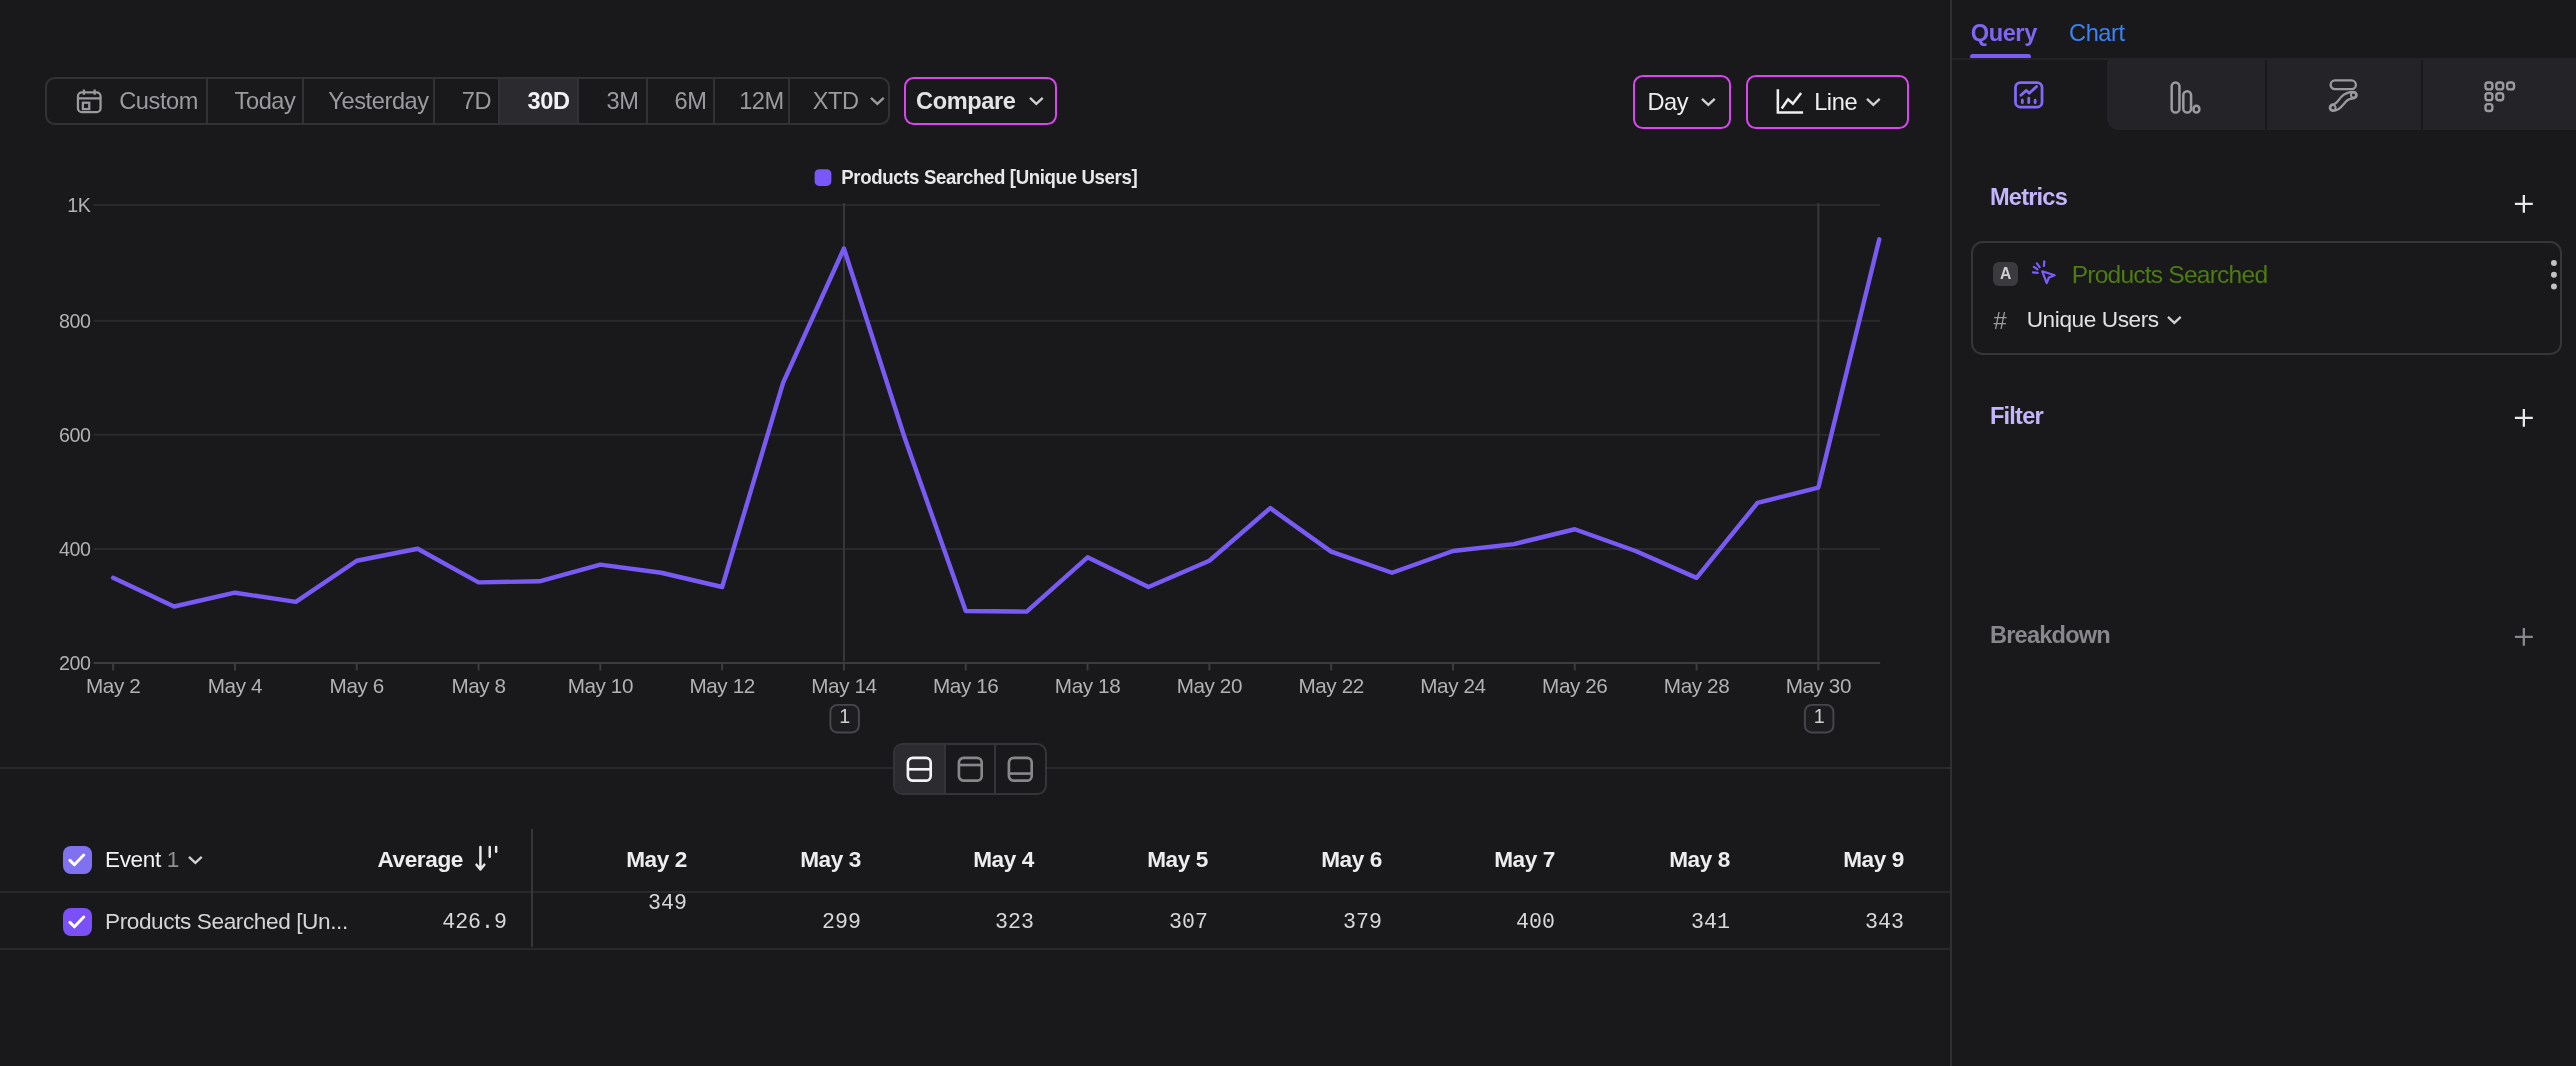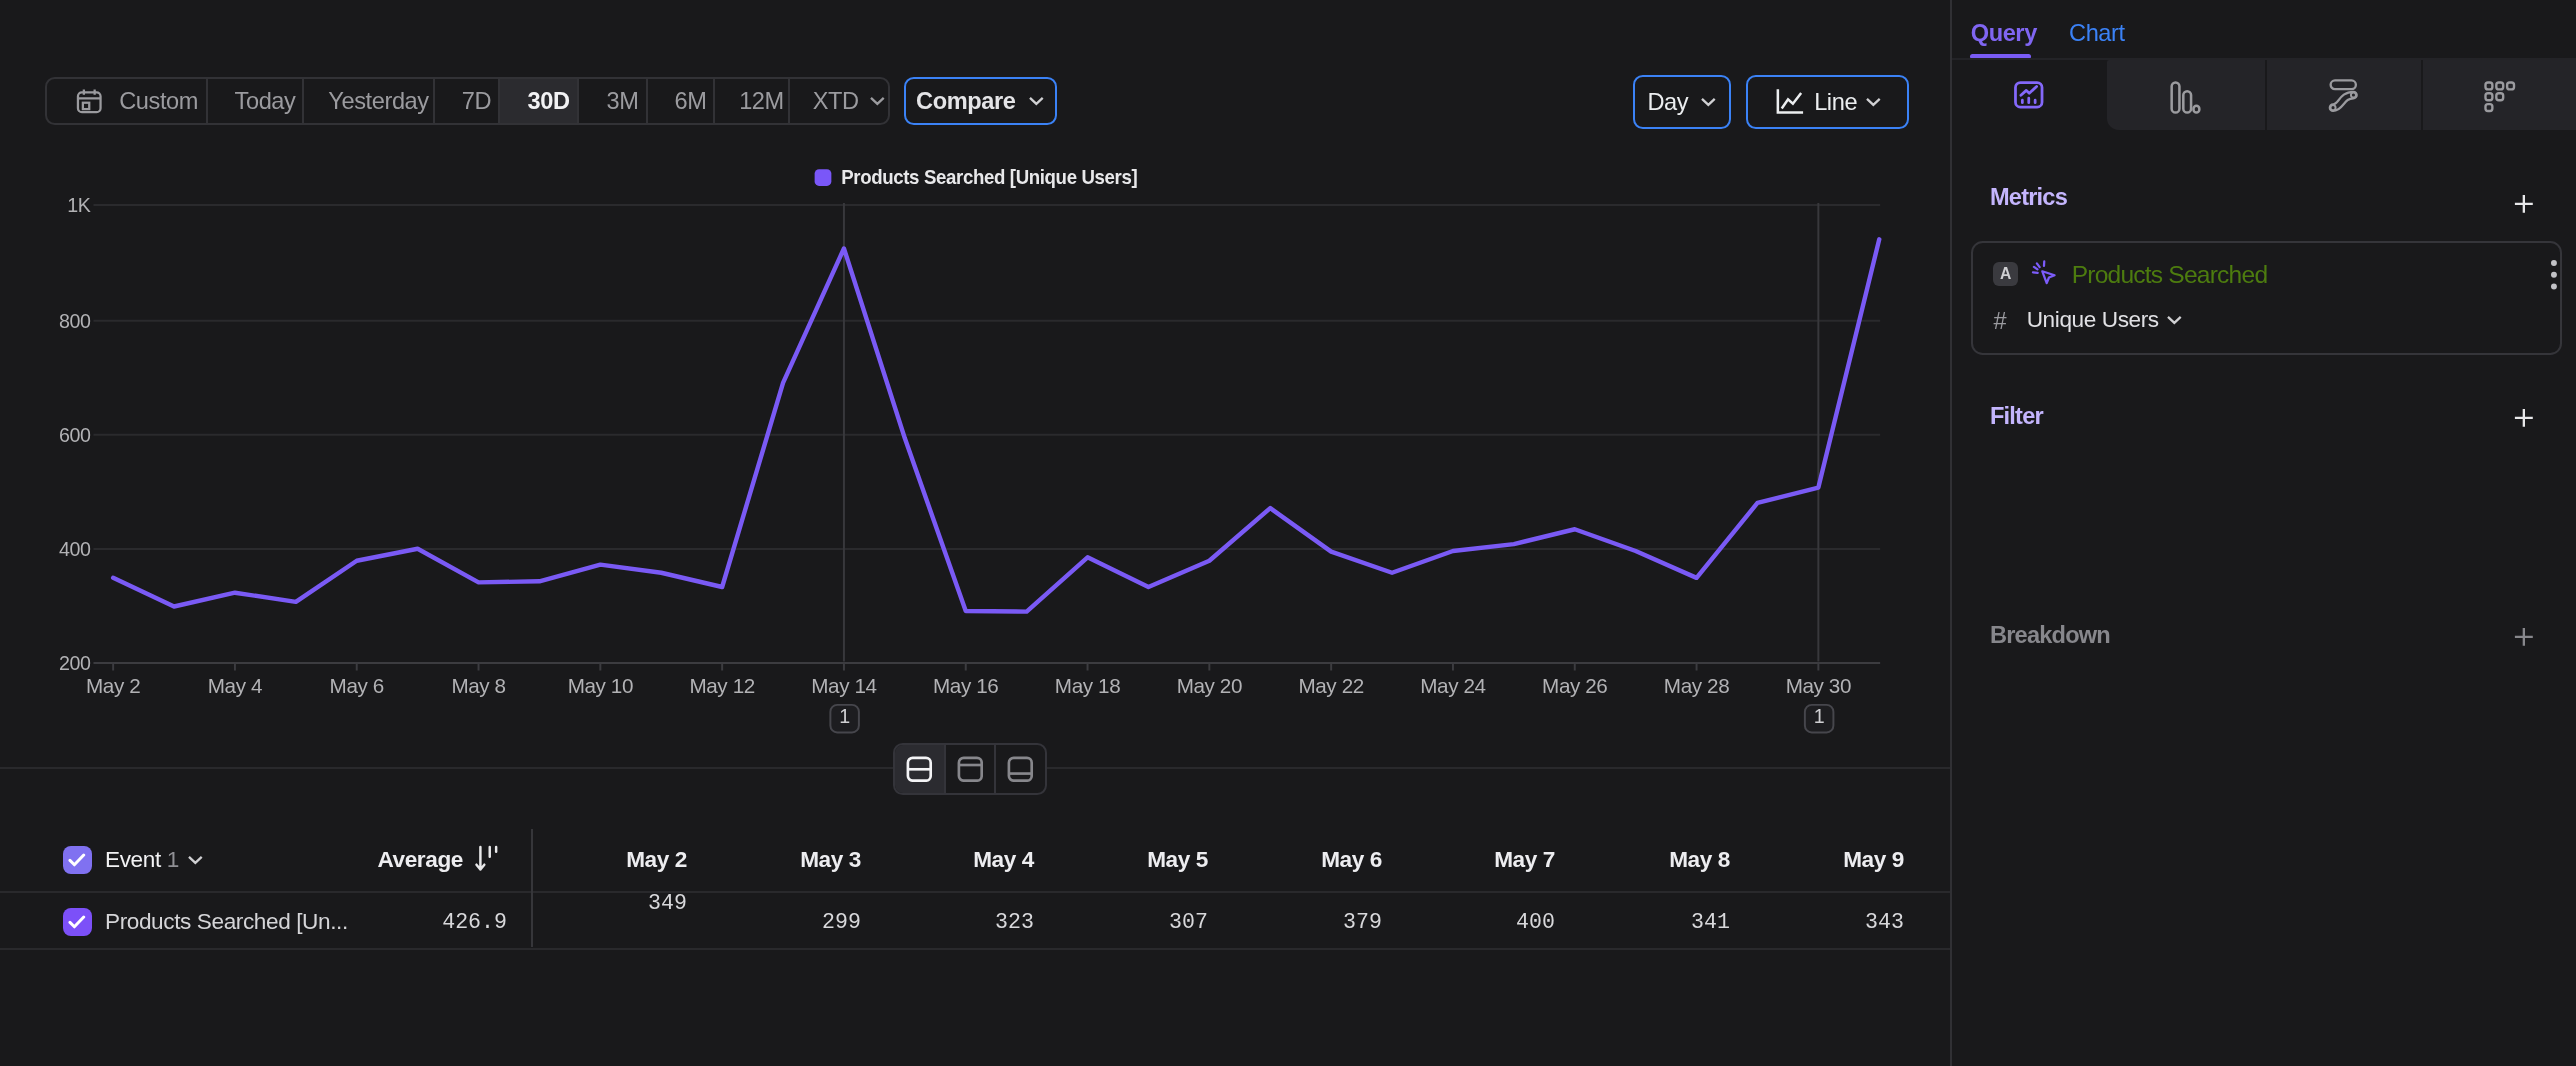--- a/index.html
+++ b/index.html
@@ -3,21 +3,21 @@
 <meta charset="utf-8">
 <style>
   * { margin:0; padding:0; box-sizing:border-box; }
   html,body { width:2576px; height:1067px; background:#19191b; font-family:"Liberation Sans", sans-serif; position:relative; overflow:hidden; letter-spacing:-0.4px; }
   .abs { position:absolute; }
   
   #rangebar { left:45px; top:77px; width:845px; height:48px; border:2px solid #323236; border-radius:9.8px; display:flex; align-items:stretch; overflow:hidden; }
   #rangebar .seg { border-right:2px solid #323236; display:flex; align-items:center; justify-content:center; color:#9b9b9f; font-size:23.6px; gap:15.7px;padding-left:20px; }
   #rangebar .seg:last-child { border-right:none; }
   #rangebar .sel { background:#2b2b2f; color:#f2f2f4; font-weight:bold; }
-  .btn { border:2px solid #3b82f6; border-radius:9.8px; display:flex; align-items:center; justify-content:center; }
+  .btn { border:2px solid #d946ef; border-radius:9.8px; display:flex; align-items:center; justify-content:center; }
   .chev { width:16.7px; height:9.8px; }
   
   .hdiv { height:2px; background:#29292c; }
   .cbox { width:28.5px; height:27.6px; border-radius:7.9px; display:flex; align-items:center; justify-content:center; }
   .num { font-family:"Liberation Mono", monospace; font-size:21.6px; color:#d8d8db; text-align:right; letter-spacing:0; }
   .dhead { font-size:22.6px; font-weight:bold; color:#ededf0; text-align:right; }
   
   #sidebar { left:1950px; top:0; width:626px; height:1067px; border-left:2px solid #303034; }
   .card { position:absolute; left:18.7px; width:591px; border:2px solid #35353a; border-radius:11.8px; }
   .sechead { font-size:23.6px; letter-spacing:-0.8px; font-weight:bold; color:#c4b5fd; }

